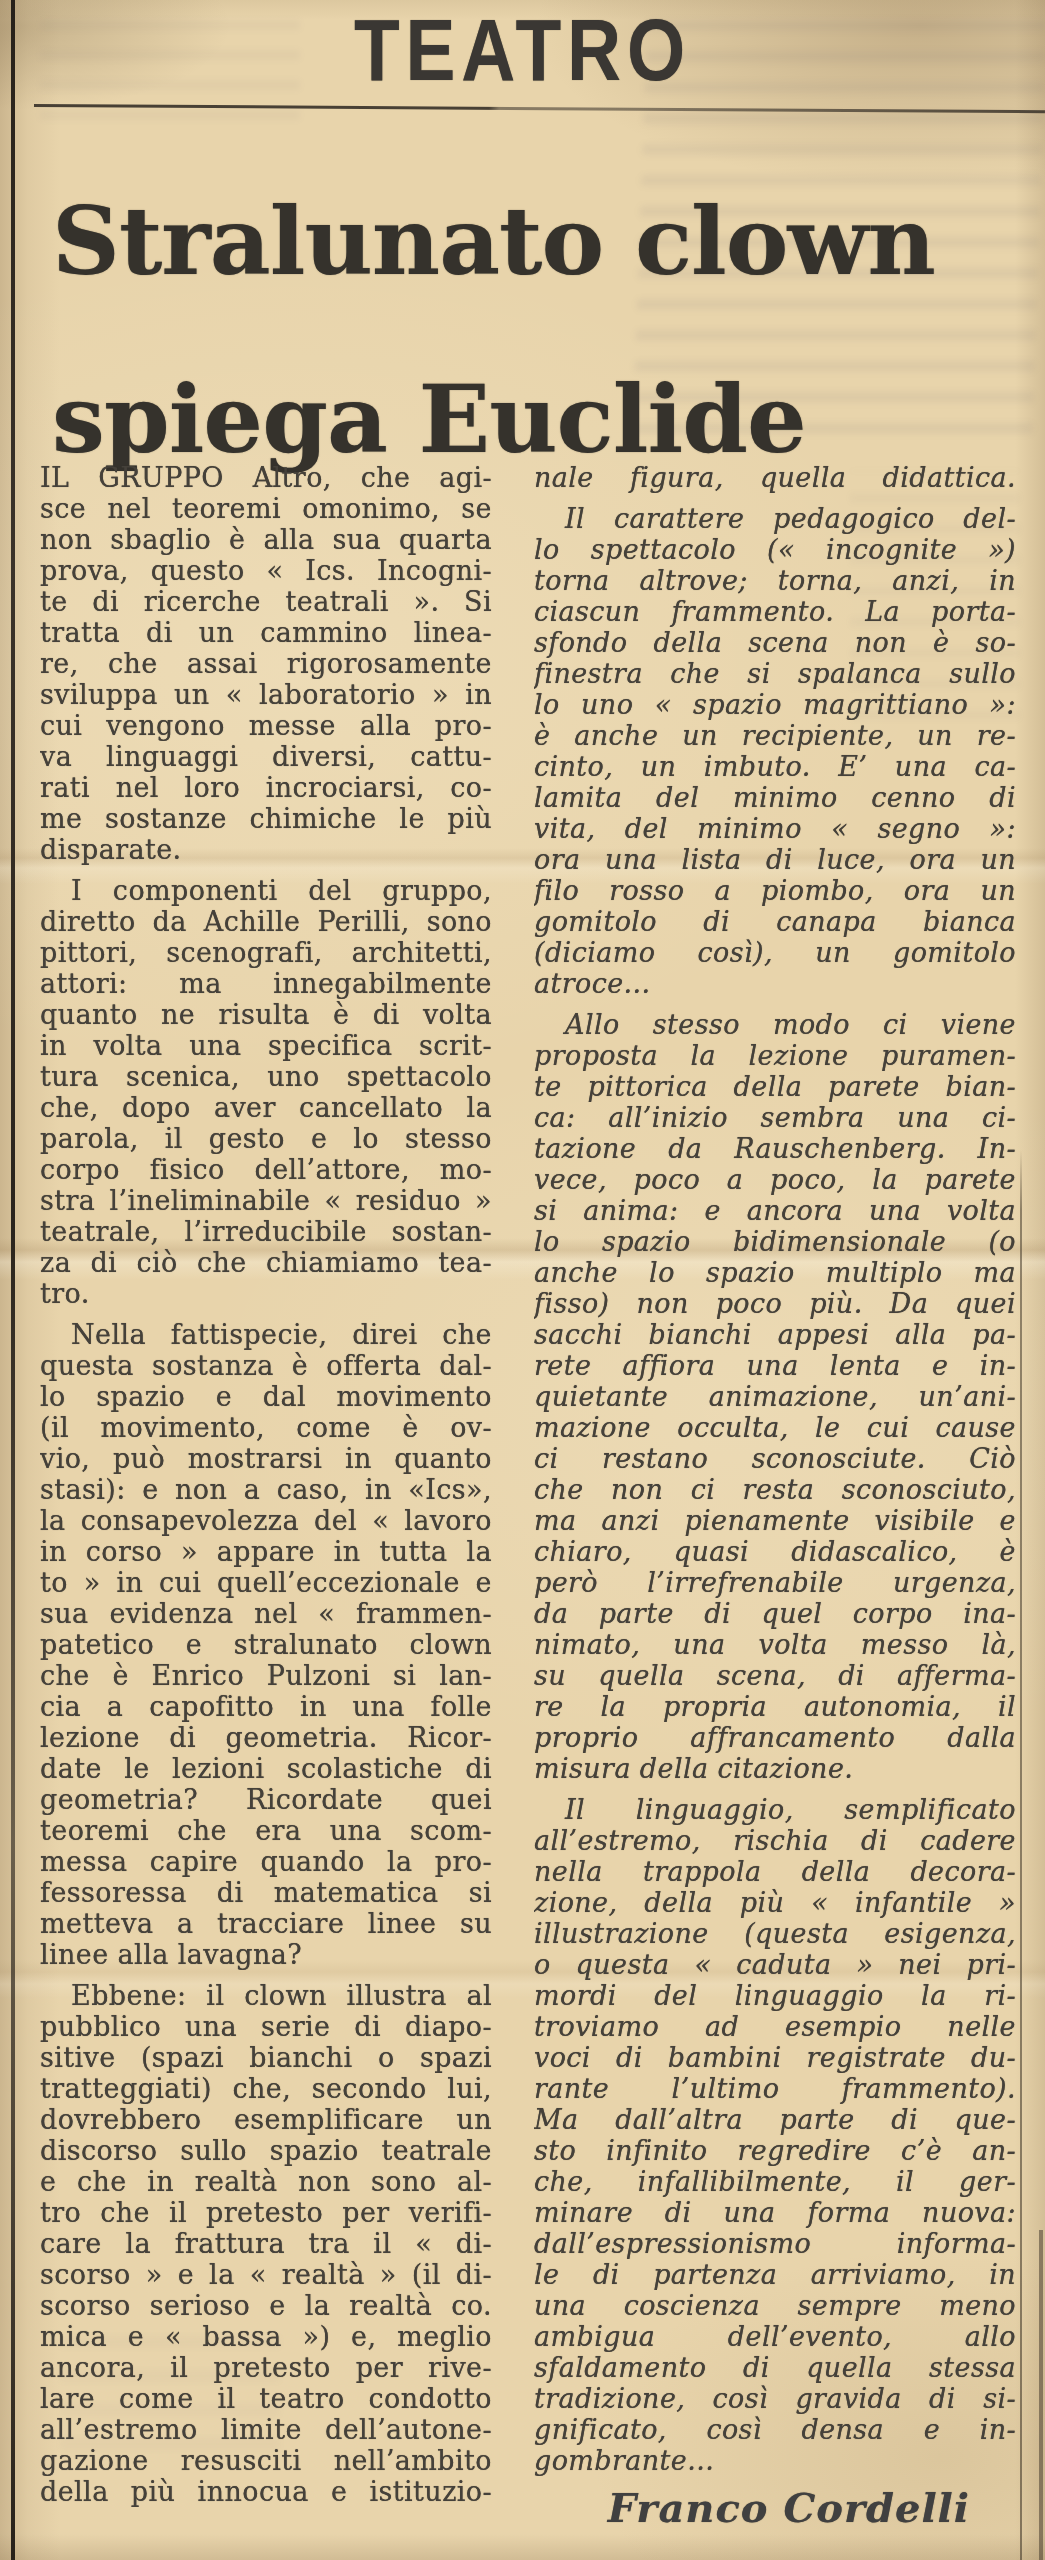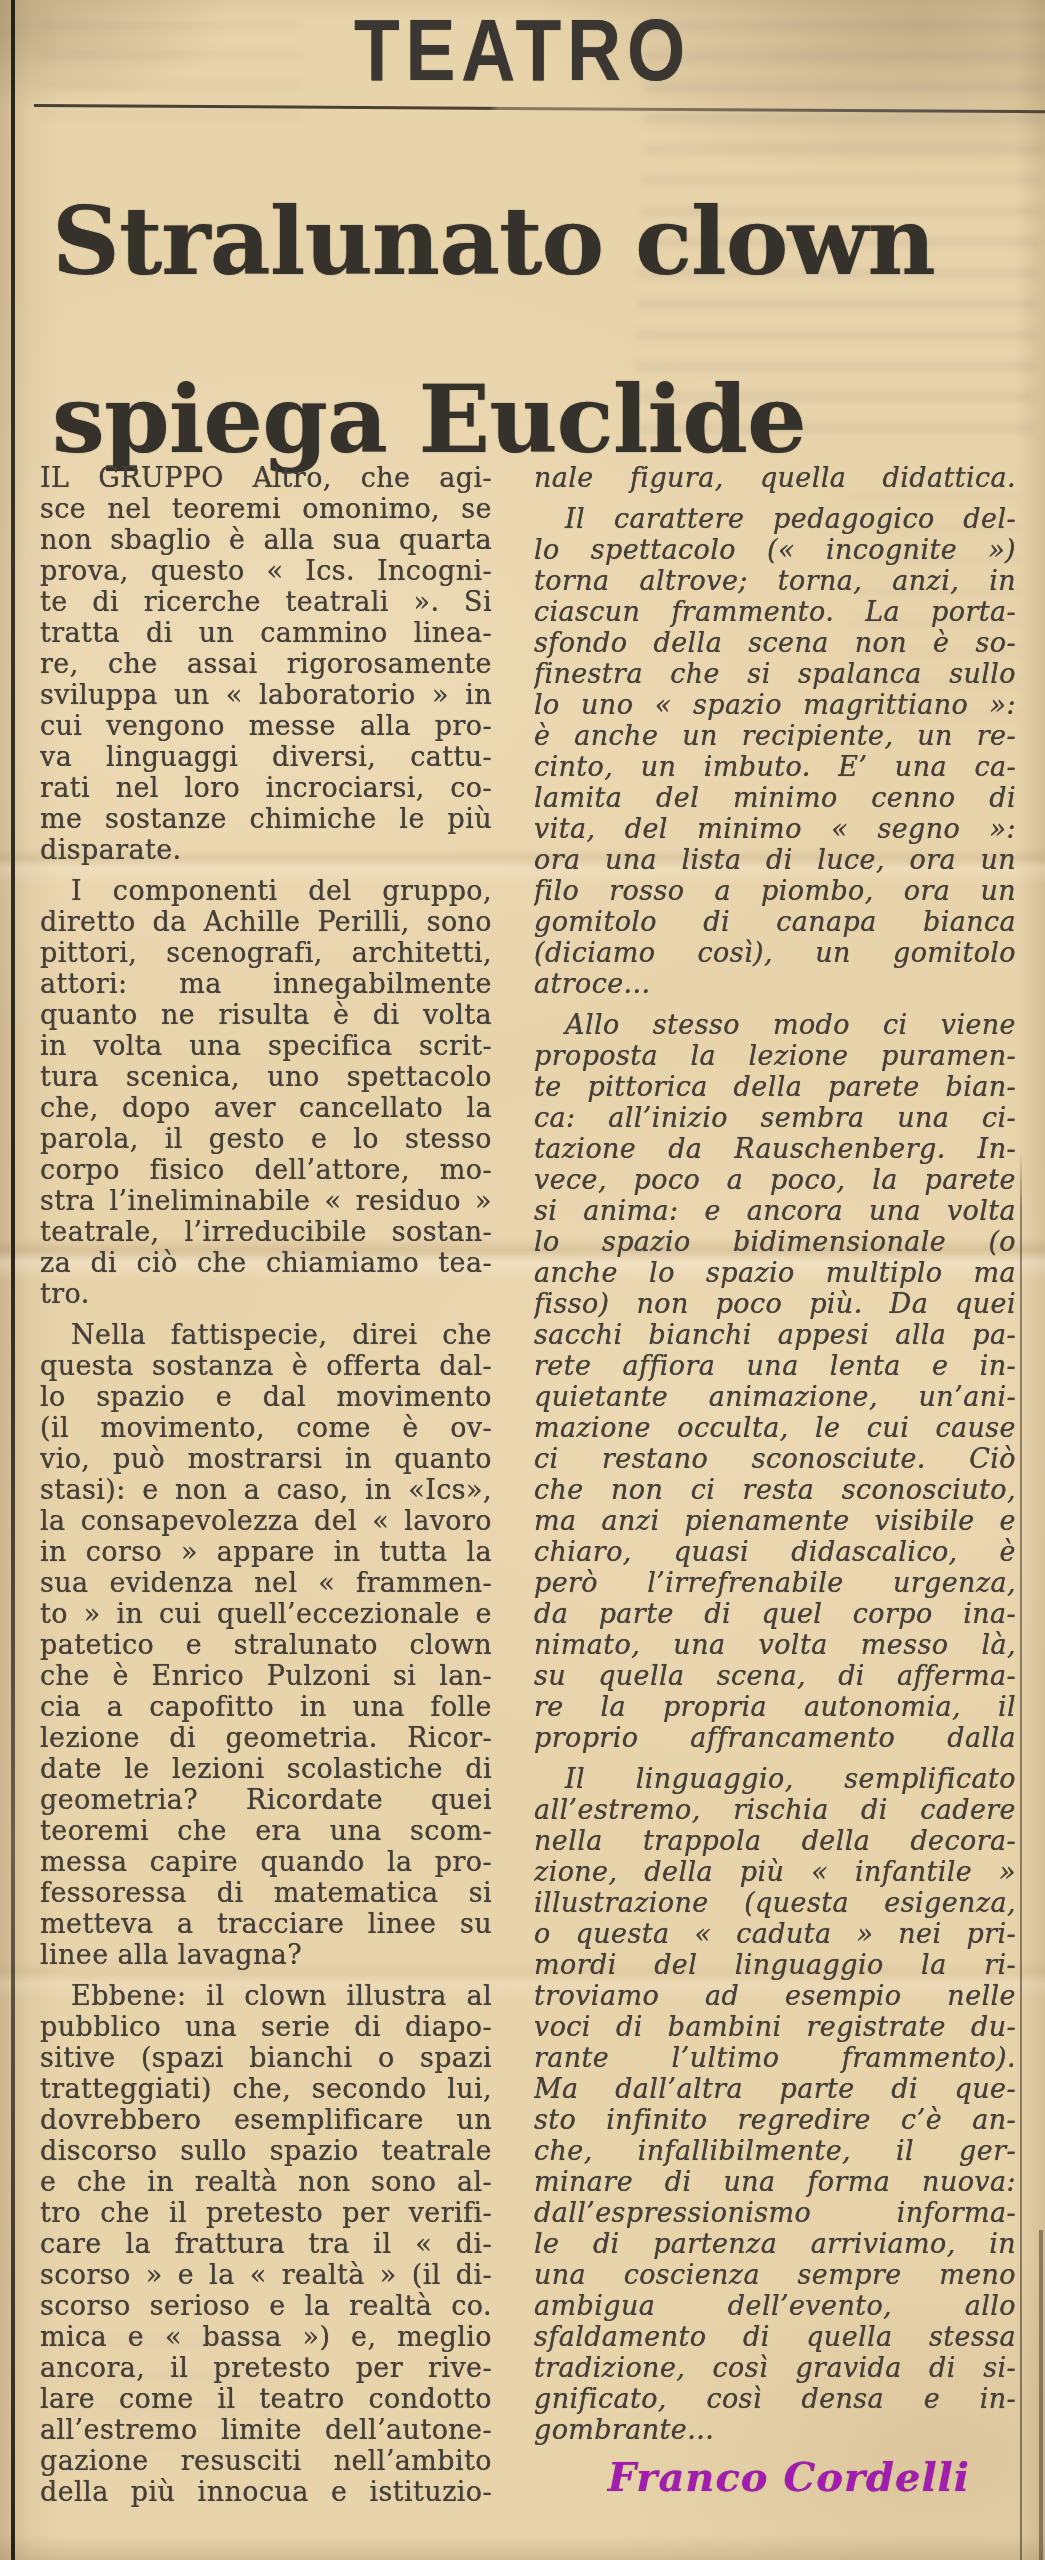--- a/index.html
+++ b/index.html
@@ -83,21 +83,21 @@
   .para{margin:0 0 10px 0;}
   .line{
     text-align:justify;text-align-last:justify;
     white-space:normal;overflow:hidden;height:31px;
   }
   .line.last{text-align-last:left;}
   .para.indent .line:first-child{text-indent:1.15em;}
   .byline{
     margin-top:16px;padding-right:46px;
     font-weight:bold;font-size:40px;letter-spacing:1px;
-    text-align:right;color:#a21caf;
+    text-align:right;color:#404040;
     text-shadow:0 0 1px rgba(40,36,30,.6);
   }
 </style>
 </head>
 <body>
 
 <div class="texture"></div>
 <div class="creases"></div>
 <div class="bleed bleed-a"></div>
 <div class="bleed bleed-b"></div>
@@ -149,22 +149,22 @@
     </div>
     <div class="para indent">
       <div class="line">Nella fattispecie, direi che</div>
       <div class="line">questa sostanza è offerta dal-</div>
       <div class="line">lo spazio e dal movimento</div>
       <div class="line">(il movimento, come è ov-</div>
       <div class="line">vio, può mostrarsi in quanto</div>
       <div class="line">stasi): e non a caso, in «Ics»,</div>
       <div class="line">la consapevolezza del « lavoro</div>
       <div class="line">in corso » appare in tutta la</div>
+      <div class="line">to » in cui quell’eccezionale e</div>
       <div class="line">sua evidenza nel « frammen-</div>
-      <div class="line">to » in cui quell’eccezionale e</div>
       <div class="line">patetico e stralunato clown</div>
       <div class="line">che è Enrico Pulzoni si lan-</div>
       <div class="line">cia a capofitto in una folle</div>
       <div class="line">lezione di geometria. Ricor-</div>
       <div class="line">date le lezioni scolastiche di</div>
       <div class="line">geometria? Ricordate quei</div>
       <div class="line">teoremi che era una scom-</div>
       <div class="line">messa capire quando la pro-</div>
       <div class="line">fessoressa di matematica si</div>
       <div class="line">metteva a tracciare linee su</div>
@@ -231,20 +231,21 @@
       <div class="line">ci restano sconosciute. Ciò</div>
       <div class="line">che non ci resta sconosciuto,</div>
       <div class="line">ma anzi pienamente visibile e</div>
       <div class="line">chiaro, quasi didascalico, è</div>
       <div class="line">però l’irrefrenabile urgenza,</div>
       <div class="line">da parte di quel corpo ina-</div>
       <div class="line">nimato, una volta messo là,</div>
       <div class="line">su quella scena, di afferma-</div>
       <div class="line">re la propria autonomia, il</div>
       <div class="line">proprio affrancamento dalla</div>
+      <div class="line last">misura della citazione.</div>
     </div>
     <div class="para indent">
       <div class="line">Il linguaggio, semplificato</div>
       <div class="line">all’estremo, rischia di cadere</div>
       <div class="line">nella trappola della decora-</div>
       <div class="line">zione, della più « infantile »</div>
       <div class="line">illustrazione (questa esigenza,</div>
       <div class="line">o questa « caduta » nei pri-</div>
       <div class="line">mordi del linguaggio la ri-</div>
       <div class="line">troviamo ad esempio nelle</div>

